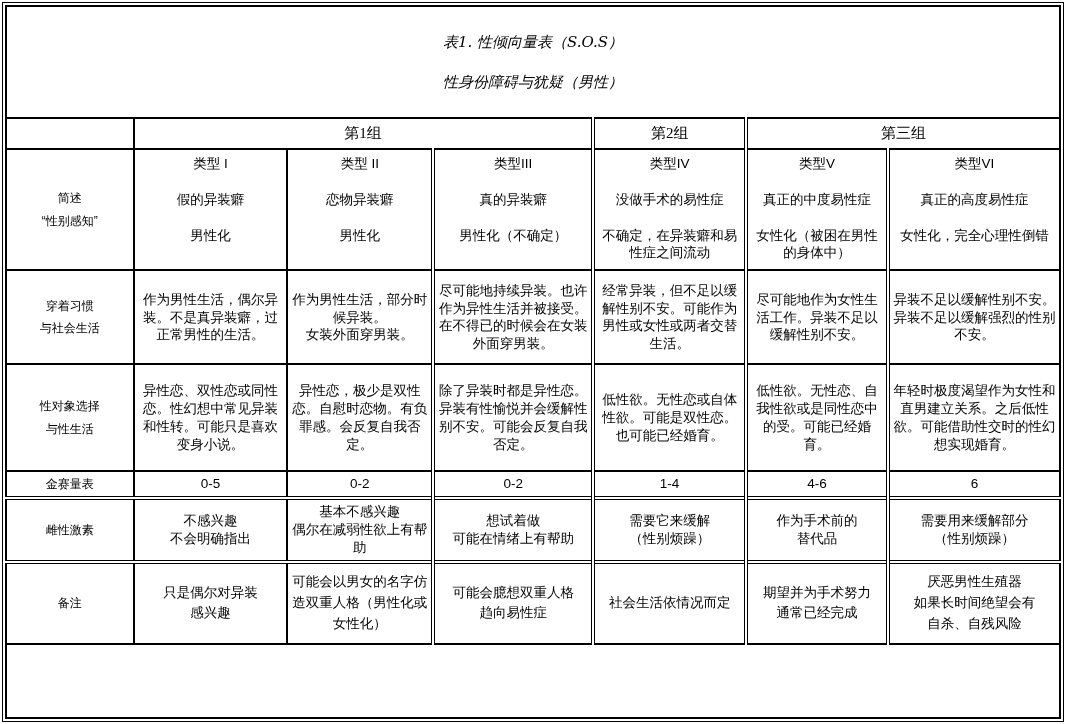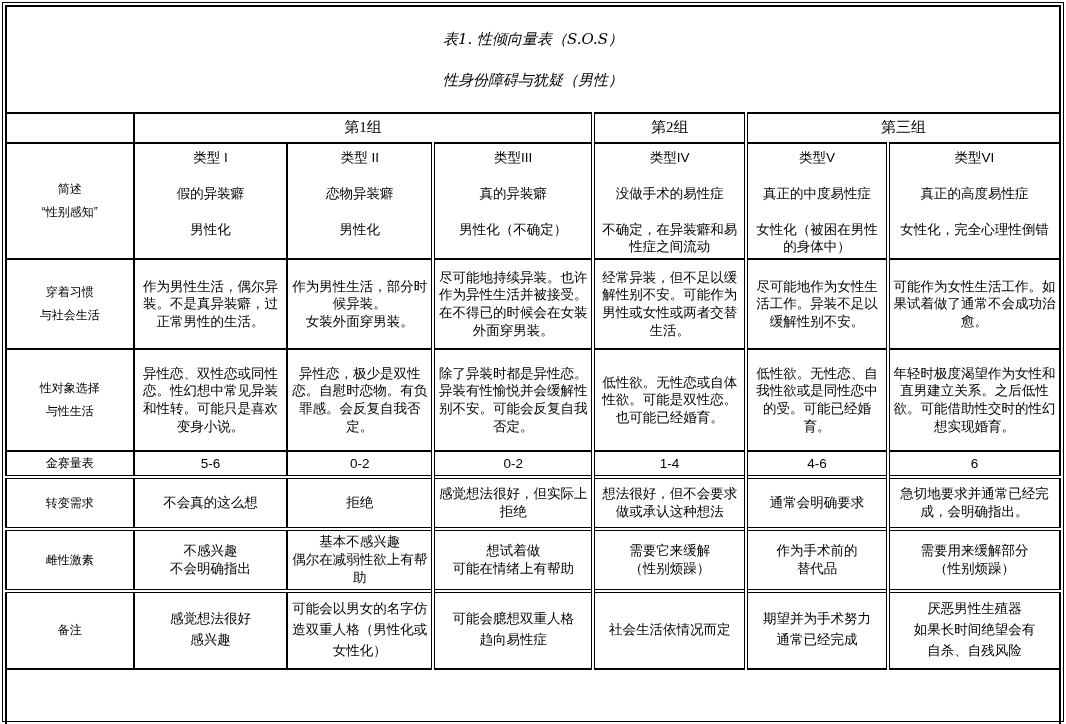--- a/index.html
+++ b/index.html
@@ -133,74 +133,65 @@
 
       <tr class="r1">
         <th class="rowlabel">穿着习惯
 与社会生活</th>
         <td>作为男性生活，偶尔异装。不是真异装癖，过正常男性的生活。</td>
         <td>作为男性生活，部分时候异装。
 女装外面穿男装。</td>
         <td class="dbl-l">尽可能地持续异装。也许作为异性生活并被接受。在不得已的时候会在女装外面穿男装。</td>
         <td class="dbl-l">经常异装，但不足以缓解性别不安。可能作为男性或女性或两者交替生活。</td>
         <td class="dbl-l">尽可能地作为女性生活工作。异装不足以缓解性别不安。</td>
-        <td class="dbl-l">可能作为女性生活工作。如果试着做了通常不会成功治愈。</td>
+        <td class="dbl-l">异装不足以缓解性别不安。异装不足以缓解强烈的性别不安。</td>
       </tr>
 
       <tr class="r2">
         <th class="rowlabel">性对象选择
 与性生活</th>
         <td>异性恋、双性恋或同性恋。性幻想中常见异装和性转。可能只是喜欢变身小说。</td>
         <td>异性恋，极少是双性恋。自慰时恋物。有负罪感。会反复自我否定。</td>
         <td class="dbl-l">除了异装时都是异性恋。异装有性愉悦并会缓解性别不安。可能会反复自我否定。</td>
         <td class="dbl-l">低性欲。无性恋或自体性欲。可能是双性恋。也可能已经婚育。</td>
         <td class="dbl-l">低性欲。无性恋、自我性欲或是同性恋中的受。可能已经婚育。</td>
         <td class="dbl-l">年轻时极度渴望作为女性和直男建立关系。之后低性欲。可能借助性交时的性幻想实现婚育。</td>
       </tr>
 
       <tr class="r3">
         <th class="rowlabel">金赛量表</th>
-        <td>5-6</td>
+        <td>0-5</td>
         <td>0-2</td>
         <td class="dbl-l">0-2</td>
         <td class="dbl-l">1-4</td>
         <td class="dbl-l">4-6</td>
         <td class="dbl-l">6</td>
       </tr>
 
-      <tr class="r4 dbl-t">
-        <th class="rowlabel">转变需求</th>
-        <td>不会真的这么想</td>
-        <td>拒绝</td>
-        <td class="dbl-l">感觉想法很好，但实际上拒绝</td>
-        <td class="dbl-l">想法很好，但不会要求做或承认这种想法</td>
-        <td class="dbl-l">通常会明确要求</td>
-        <td class="dbl-l">急切地要求并通常已经完成，会明确指出。</td>
-      </tr>
 
       <tr class="r5 dbl-t">
         <th class="rowlabel">雌性激素</th>
         <td>不感兴趣
 不会明确指出</td>
         <td>基本不感兴趣
 偶尔在减弱性欲上有帮助</td>
         <td class="dbl-l">想试着做
 可能在情绪上有帮助</td>
         <td class="dbl-l">需要它来缓解
 （性别烦躁）</td>
         <td class="dbl-l">作为手术前的
 替代品</td>
         <td class="dbl-l">需要用来缓解部分
 （性别烦躁）</td>
       </tr>
 
 
       <tr class="r7 dbl-t">
         <th class="rowlabel">备注</th>
-        <td class="body">感觉想法很好
+        <td class="body">只是偶尔对异装
 感兴趣</td>
         <td class="body">可能会以男女的名字仿造双重人格（男性化或女性化）</td>
         <td class="body dbl-l">可能会臆想双重人格
 趋向易性症</td>
         <td class="body dbl-l">社会生活依情况而定</td>
         <td class="body dbl-l">期望并为手术努力
 通常已经完成</td>
         <td class="body dbl-l">厌恶男性生殖器
 如果长时间绝望会有
 自杀、自残风险</td>

